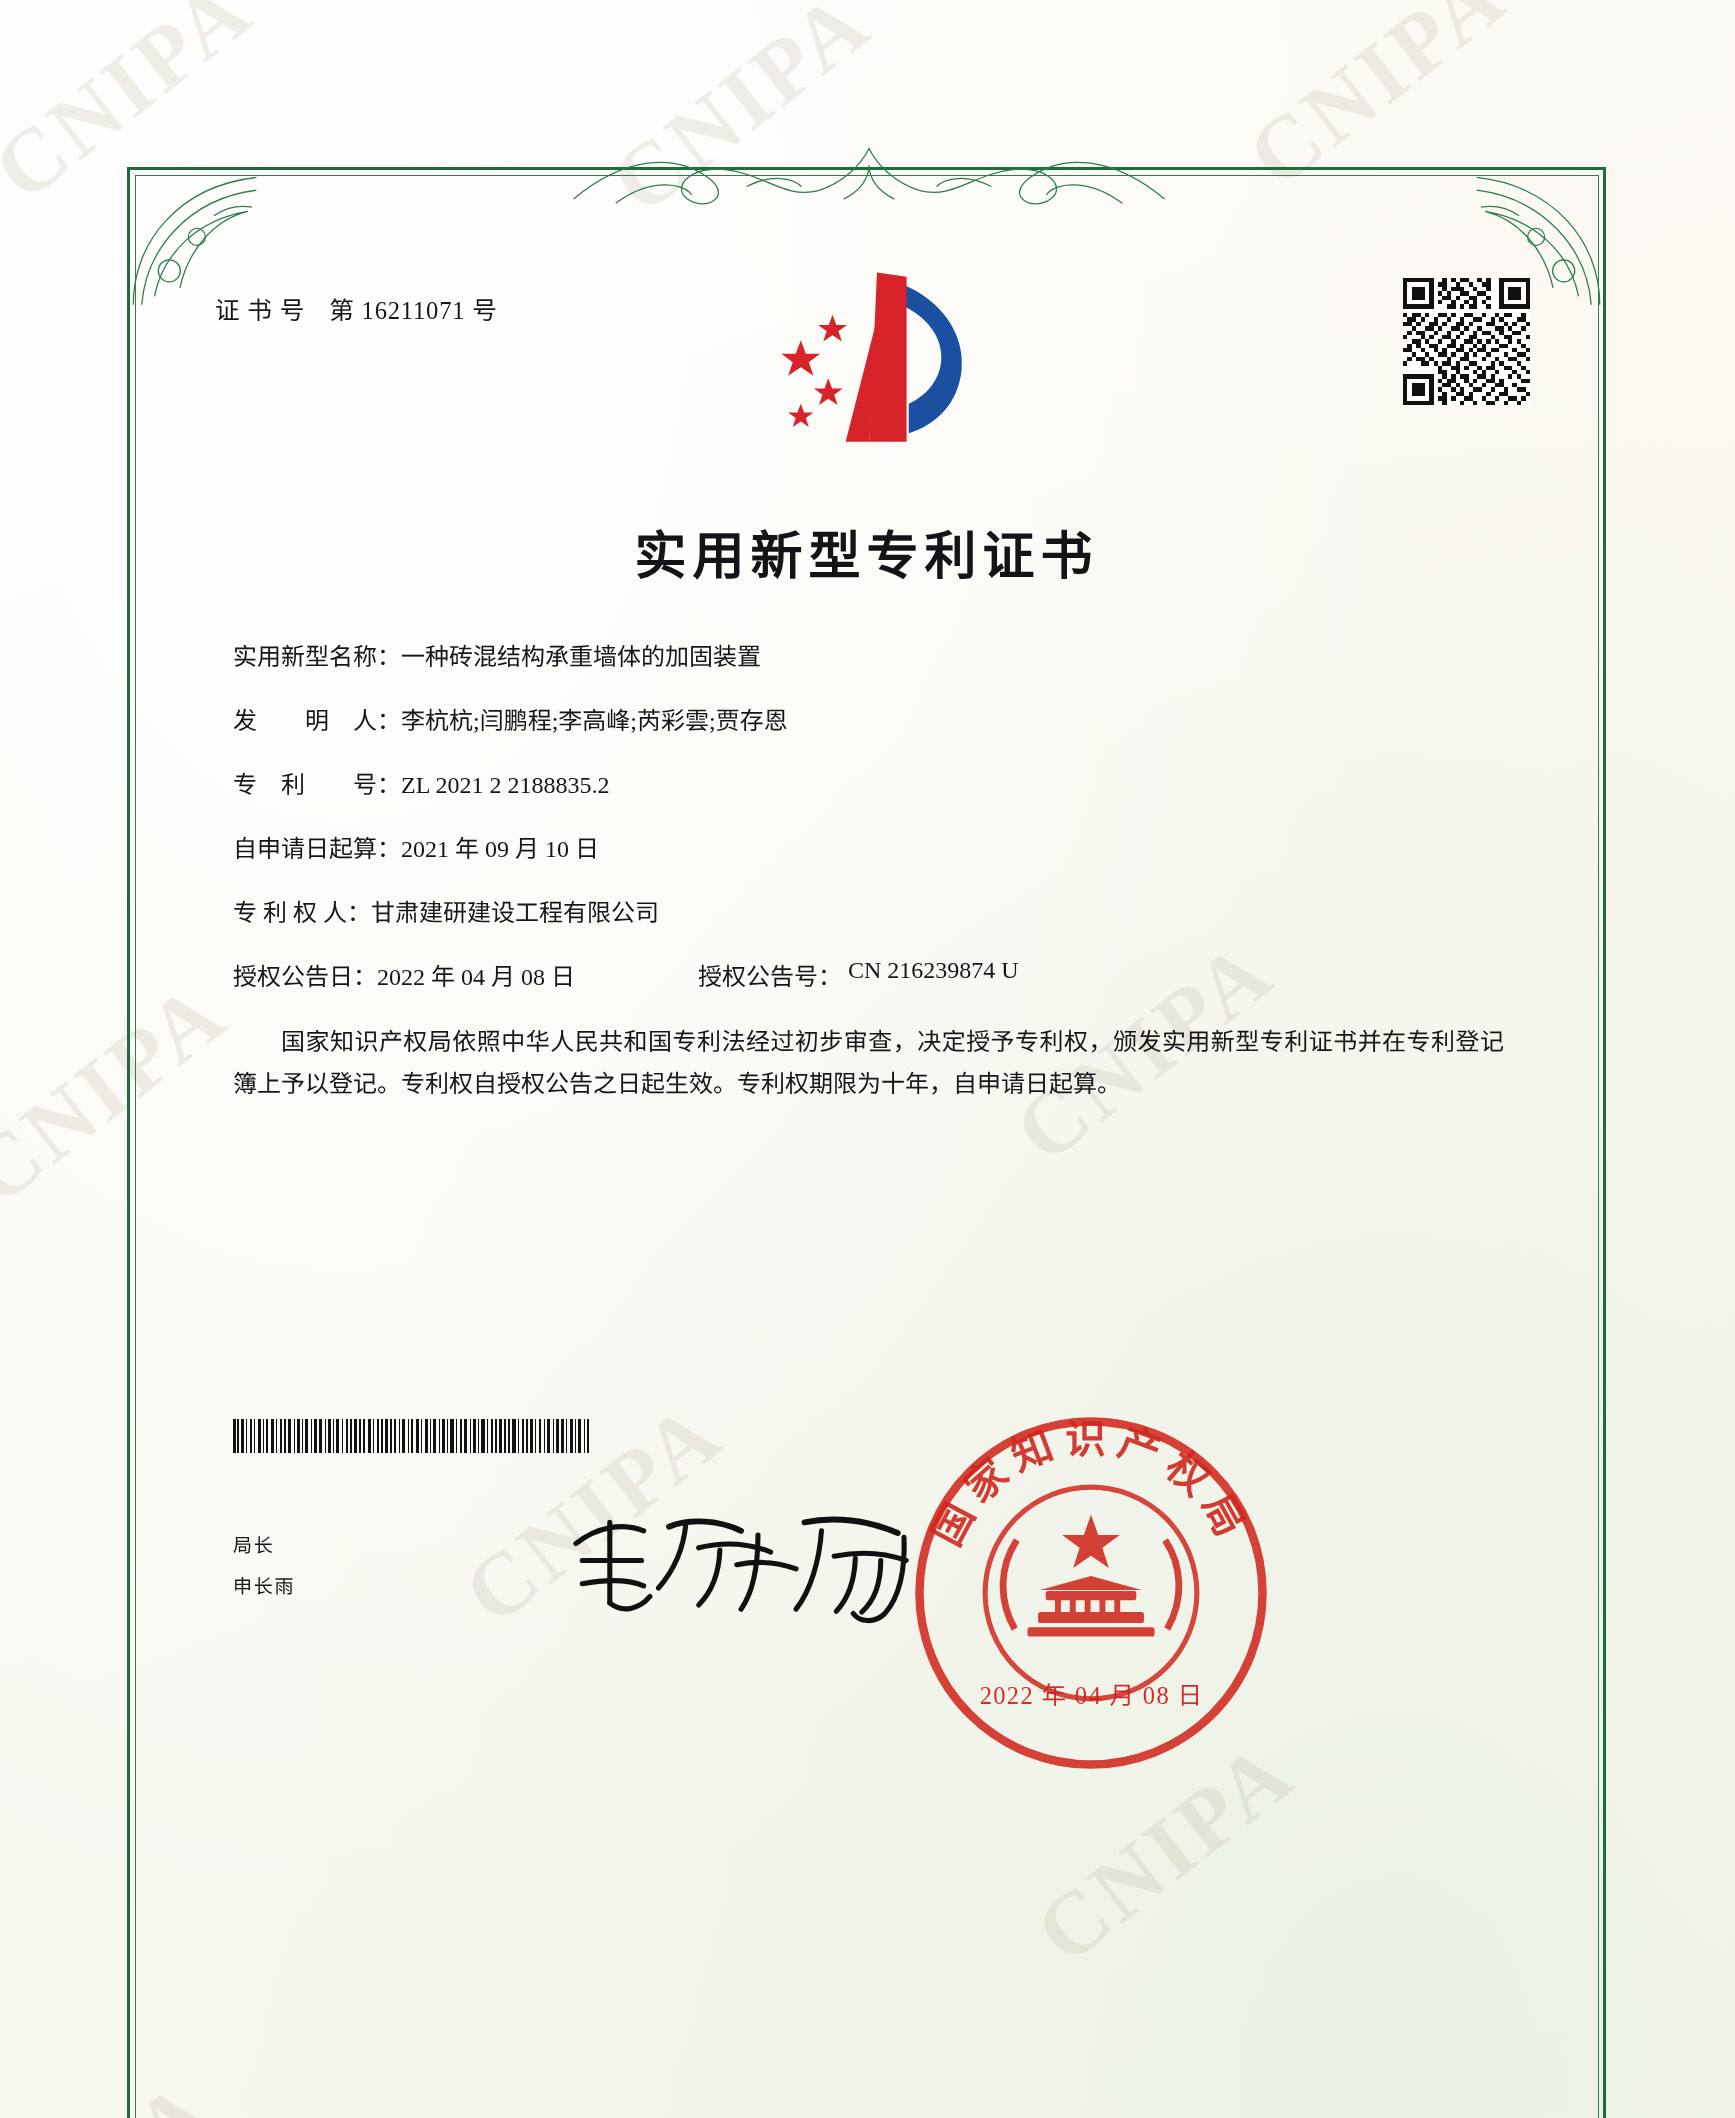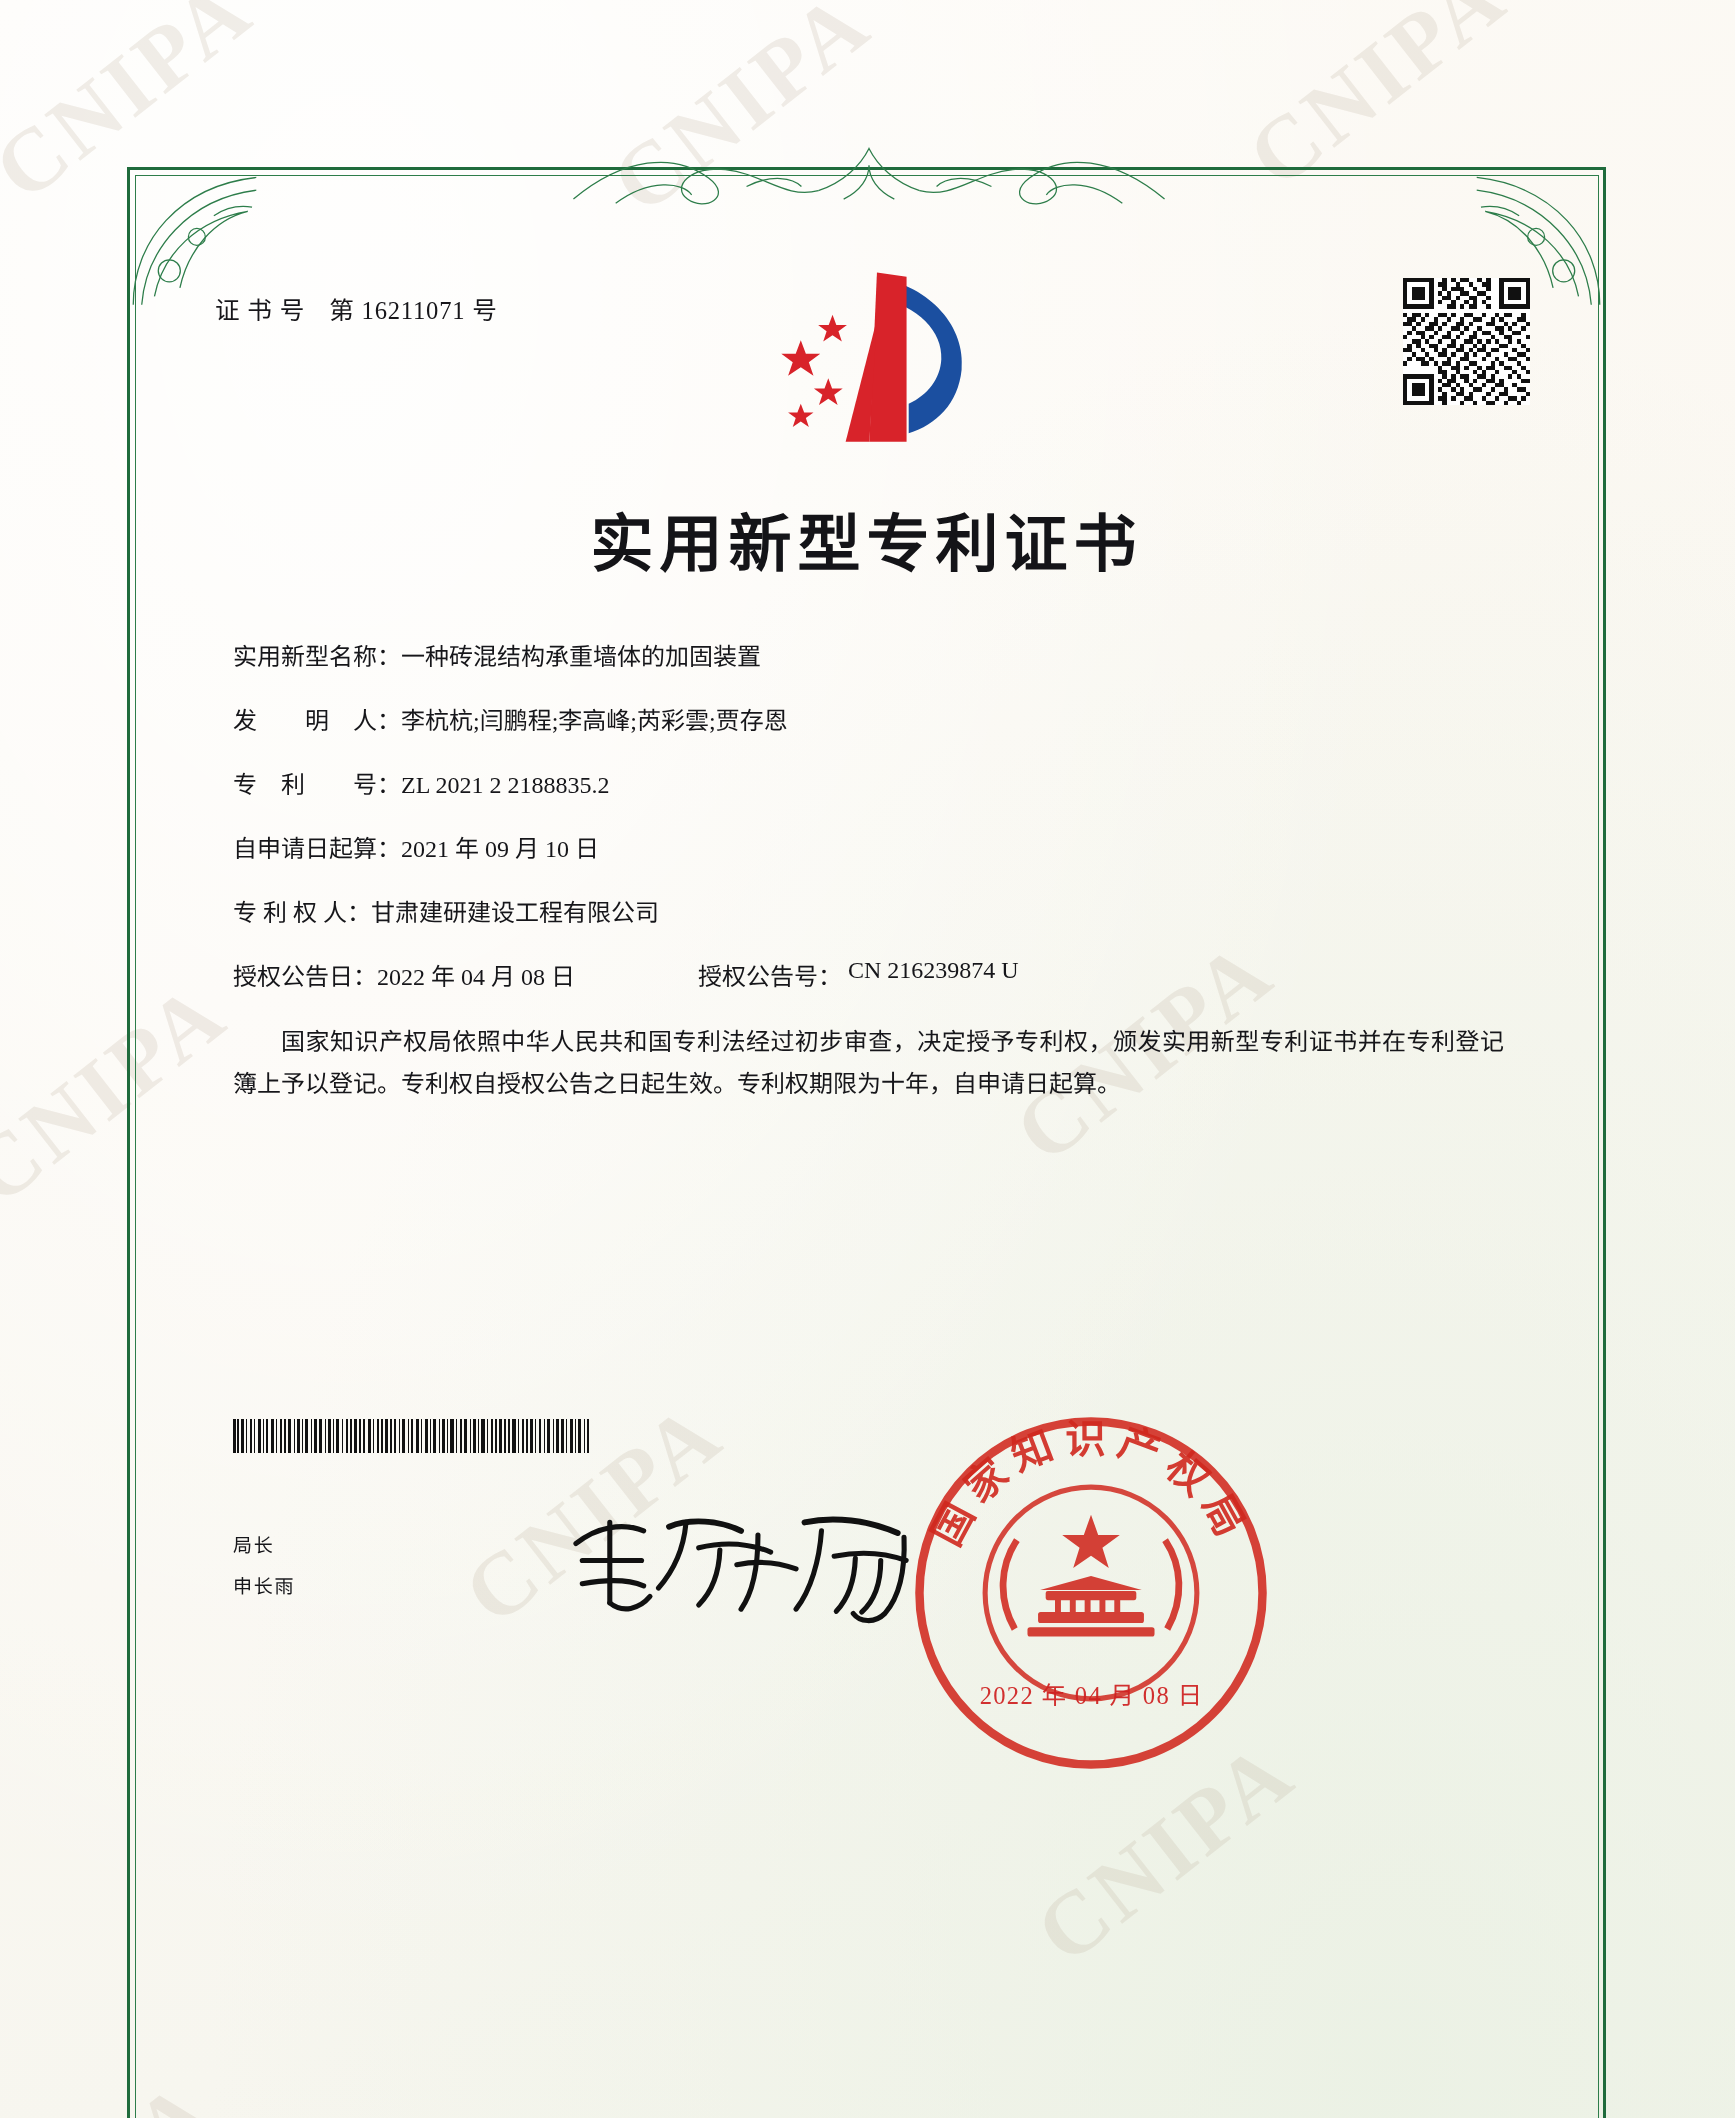--- a/index.html
+++ b/index.html
@@ -104,25 +104,25 @@
     position: absolute;
     right: 76px;
     top: 111px;
     width: 127px;
     height: 127px;
     background: #fff;
   }
 
   .title {
     position: absolute;
-    top: 326px;
+    top: 347px;
     left: 0;
     width: 100%;
     text-align: center;
-    font-size: 63px;
+    font-size: 52px;
     font-weight: 700;
     letter-spacing: 6px;
     color: #141418;
     font-family: "DejaVu Serif", "Liberation Serif", serif;
   }
 
   .fields {
     position: absolute;
     left: 106px;
     top: 470px;

